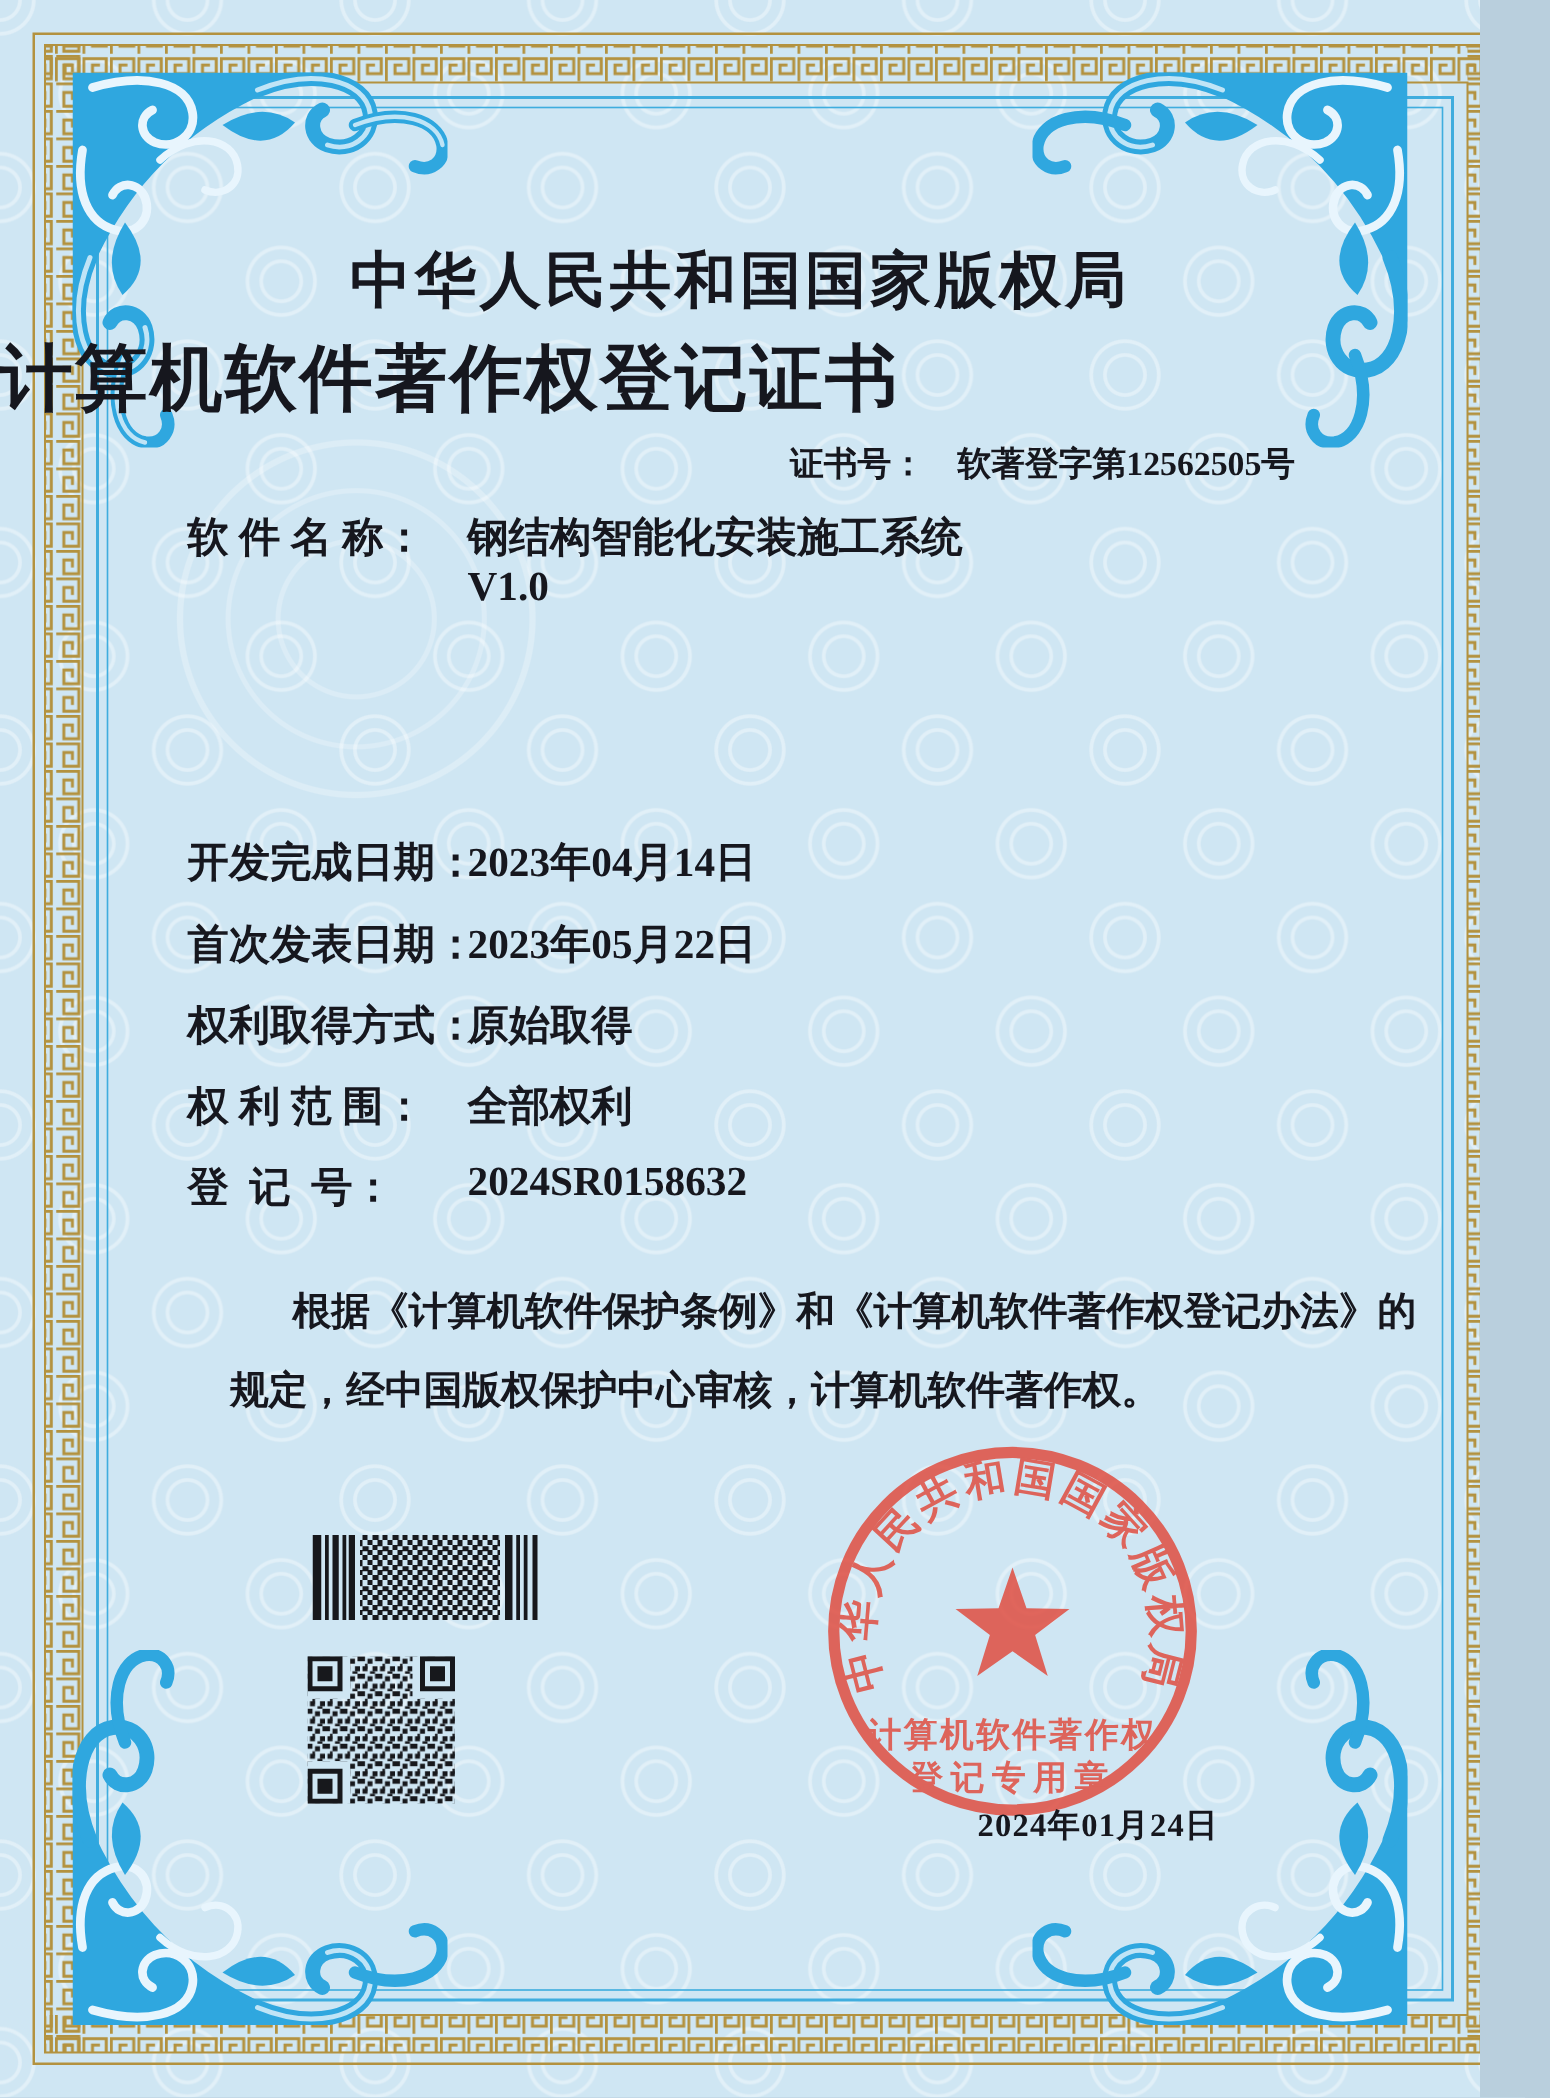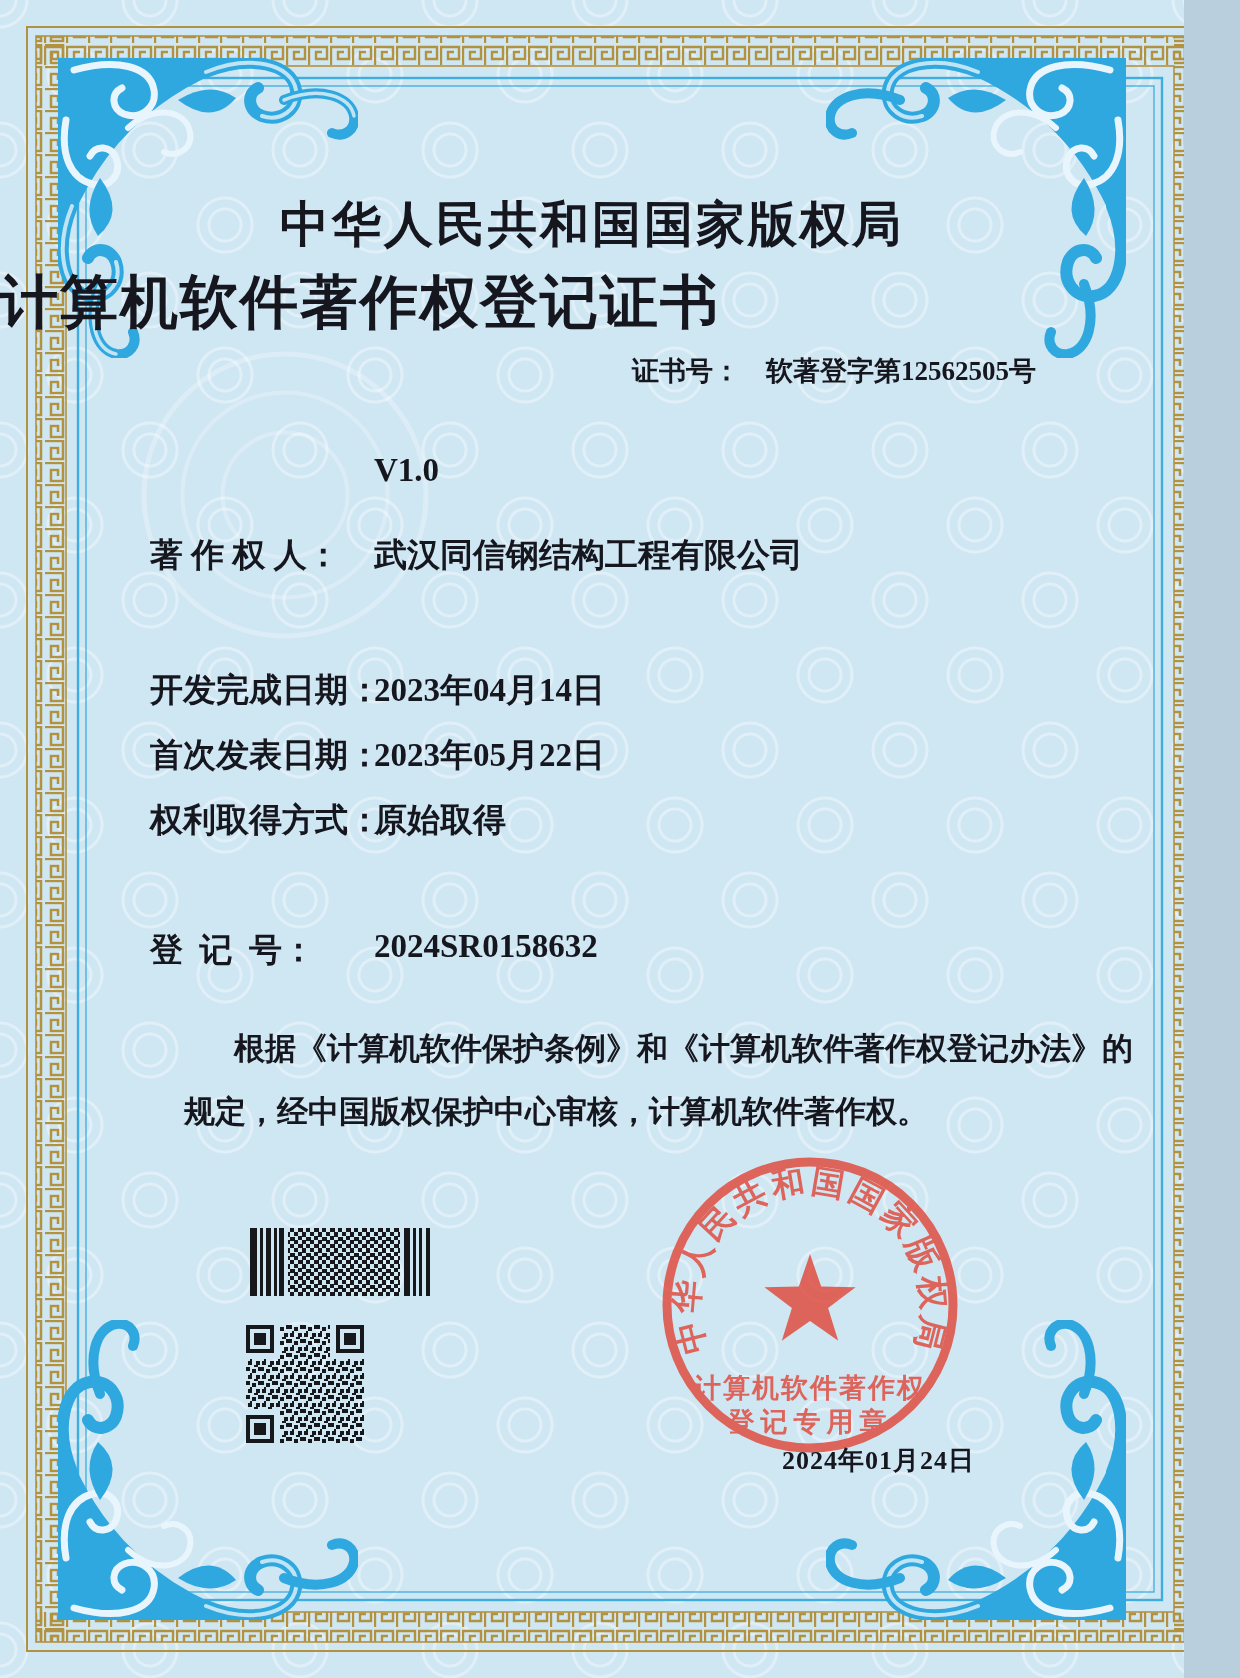--- a/index.html
+++ b/index.html
@@ -128,38 +128,41 @@
 
   <div class="abs big-watermark"></div>
 
   <div class="abs authority">中华人民共和国国家版权局</div>
   <div class="abs cert-title">计算机软件著作权登记证书</div>
 
   <div class="abs certno">
     <span>证书号：</span><span class="num">软著登字第12562505号</span>
   </div>
 
+  <div class="abs frow" style="top:408px">
+    <span class="flabel">软 件 名 称：</span><span class="fvalue">钢结构智能化安装施工系统</span>
+  </div>
   <div class="abs fvalue2" style="top:452px">V1.0</div>
 
-  <div class="abs frow" style="top:533px">
-    <span class="flabel">著 作 权 人：</span><span class="fvalue">武汉同信钢结构工程有限公司</span>
-  </div>
 
   <div class="abs frow" style="top:668px">
     <span class="flabel">开发完成日期：</span><span class="fvalue">2023年04月14日</span>
   </div>
 
   <div class="abs frow" style="top:733px">
     <span class="flabel">首次发表日期：</span><span class="fvalue">2023年05月22日</span>
   </div>
 
   <div class="abs frow" style="top:798px">
     <span class="flabel">权利取得方式：</span><span class="fvalue">原始取得</span>
   </div>
 
+  <div class="abs frow" style="top:863px">
+    <span class="flabel">权 利 范 围：</span><span class="fvalue">全部权利</span>
+  </div>
 
   <div class="abs frow" style="top:928px">
     <span class="flabel">登  记  号：</span><span class="fvalue">2024SR0158632</span>
   </div>
 
   <div class="abs stmt indent" style="top:1028px">根据《计算机软件保护条例》和《计算机软件著作权登记办法》的</div>
   <div class="abs stmt" style="top:1091px">规定，经中国版权保护中心审核，计算机软件著作权。</div>
 
   <svg class="abs" style="top:1228px;left:250px" width="182" height="68" viewBox="0 0 182 68">
     <defs>

